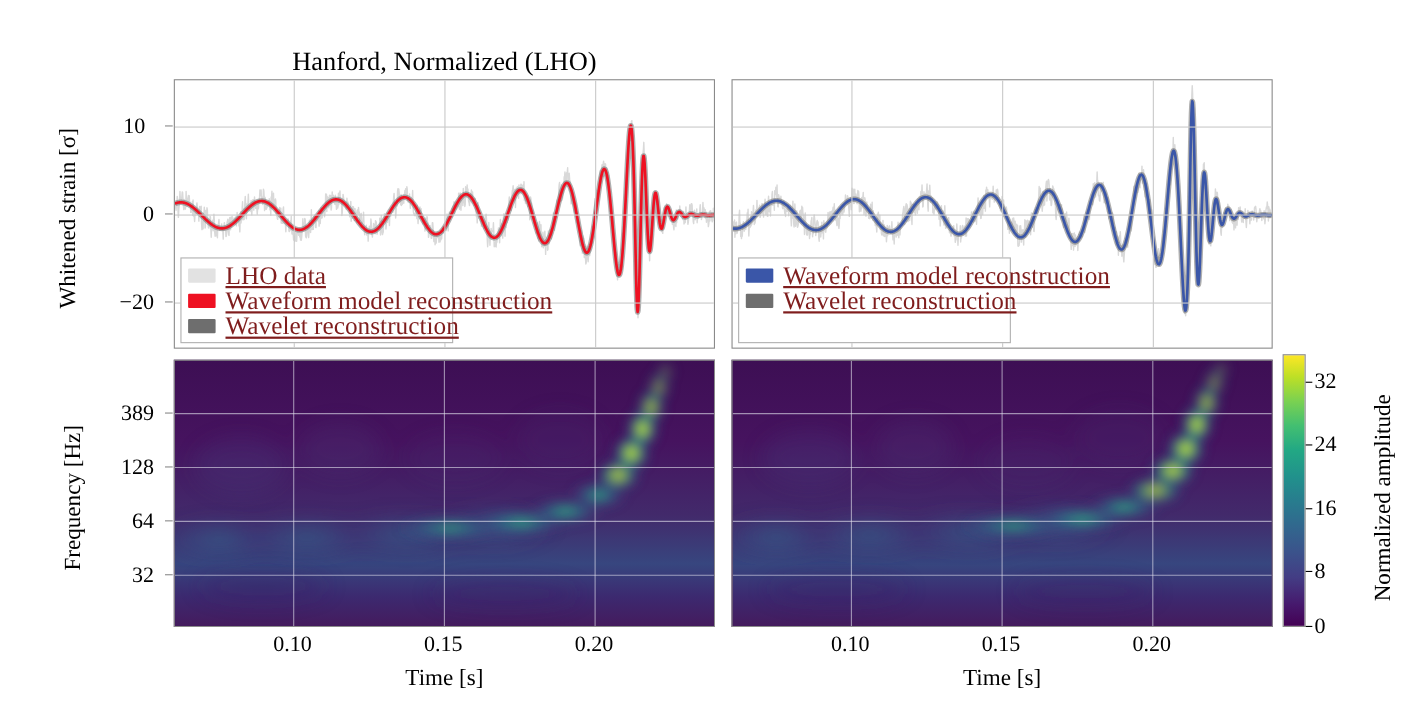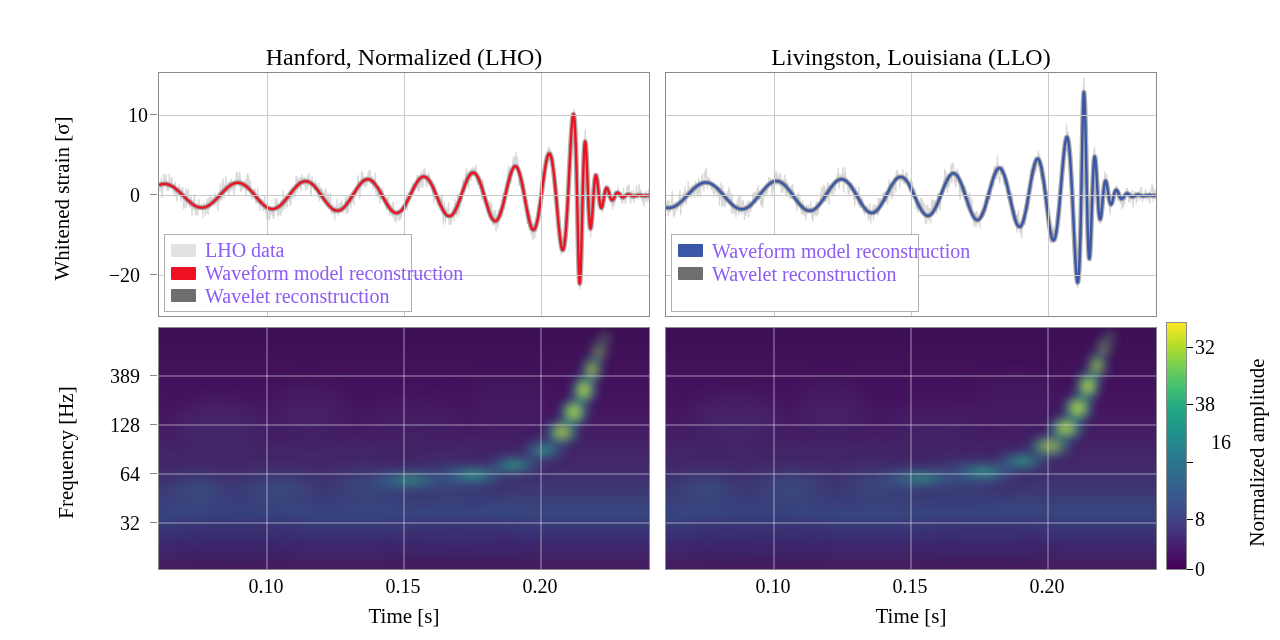--- a/index.html
+++ b/index.html
@@ -49,21 +49,21 @@
   .legend{
     position:absolute;
     background:#ffffff;
     border:1px solid #b0b0b0;
     box-sizing:border-box;
     padding:5px 8px 5px 6px;
     display:flex;flex-direction:column;gap:2px;
   }
   .legend-row{display:flex;align-items:center;gap:9px;height:21px;}
   .swatch{width:25px;height:13px;flex:0 0 auto;border-radius:1px;}
-  .legend-label{font-size:20px;color:#8b5cf6;white-space:nowrap;line-height:1;}
+  .legend-label{font-size:23px;color:#7f1d1d;white-space:nowrap;line-height:1;text-decoration:underline;}
 
   
   .cbar{
     position:absolute;
     border:1px solid #8a8a8a;
     box-sizing:border-box;
     background:linear-gradient(to top,
       #440154 0%, #46196d 8%, #433d84 18%, #3b528b 27%,
       #31688e 37%, #287c8e 46%, #21918c 55%, #22a884 65%,
       #43bf71 74%, #7ad151 83%, #bddf26 92%, #fde725 100%);
@@ -73,25 +73,24 @@
 
   svg{display:block;}
 </style>
 </head>
 <body>
 
 <div class="fig">
 
   <div class="panel-title abs" style="left:158px;top:44px;width:492px;">Hanford, Normalized (LHO)</div>
 
-  <div class="panel-title abs" style="left:665px;top:44px;width:492px;">Livingston, Louisiana (LLO)</div>
 
   <div class="axtitle rot-90" style="left:-58px;top:186px;width:240px;text-align:center;">Whitened strain [σ]</div>
 
-  <div class="tick y" style="left:100px;top:104px;width:48px;">10</div>
+  <div class="tick y" style="left:84px;top:104px;width:48px;">10</div>
   <div class="tick y" style="left:92px;top:184px;width:48px;">0</div>
   <div class="tick y" style="left:80px;top:264px;width:60px;">−20</div>
 
   <div class="tickmark" style="left:150px;top:114px;width:7px;height:1.3px;"></div>
   <div class="tickmark" style="left:150px;top:194px;width:7px;height:1.3px;"></div>
   <div class="tickmark" style="left:150px;top:274px;width:7px;height:1.3px;"></div>
 
   <div class="axtitle rot-90" style="left:-44px;top:440px;width:220px;text-align:center;">Frequency [Hz]</div>
 
   <div class="tick y" style="left:88px;top:365px;width:52px;">389</div>
@@ -299,20 +298,20 @@
 
   <div class="cbar" style="left:1166px;top:322px;width:21px;height:248px;"></div>
 
   <div class="cbar-tickmark" style="left:1187px;top:347px;"></div>
   <div class="cbar-tickmark" style="left:1187px;top:404px;"></div>
   <div class="cbar-tickmark" style="left:1187px;top:462px;"></div>
   <div class="cbar-tickmark" style="left:1187px;top:519px;"></div>
   <div class="cbar-tickmark" style="left:1187px;top:569px;"></div>
 
   <div class="cbar-label" style="left:1195px;top:336px;">32</div>
-  <div class="cbar-label" style="left:1195px;top:393px;">38</div>
-  <div class="cbar-label" style="left:1195px;top:431px;margin-left:16px;">16</div>
+  <div class="cbar-label" style="left:1195px;top:393px;">24</div>
+  <div class="cbar-label" style="left:1195px;top:451px;">16</div>
   <div class="cbar-label" style="left:1195px;top:508px;">8</div>
   <div class="cbar-label" style="left:1195px;top:558px;">0</div>
 
   <div class="axtitle rot-90" style="left:1137px;top:440px;width:240px;text-align:center;">Normalized amplitude</div>
 
 </div>
 
 </body></html>

